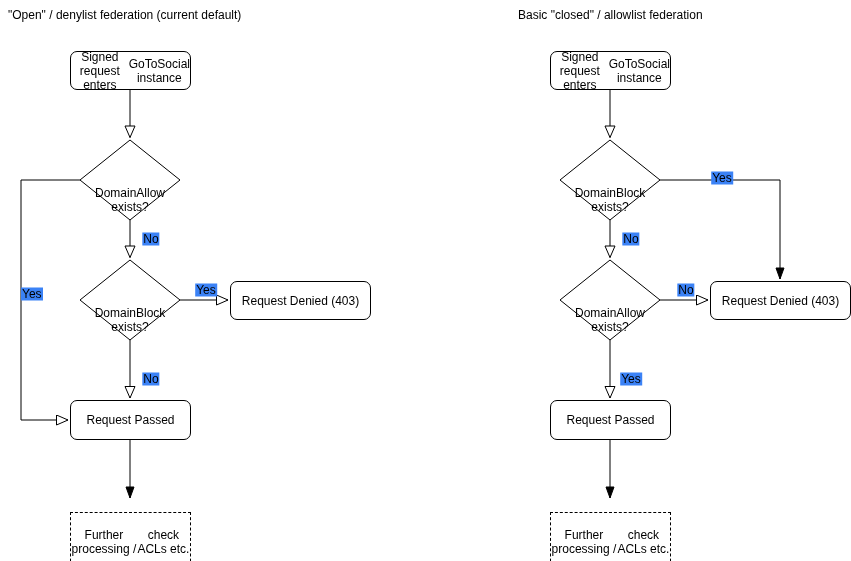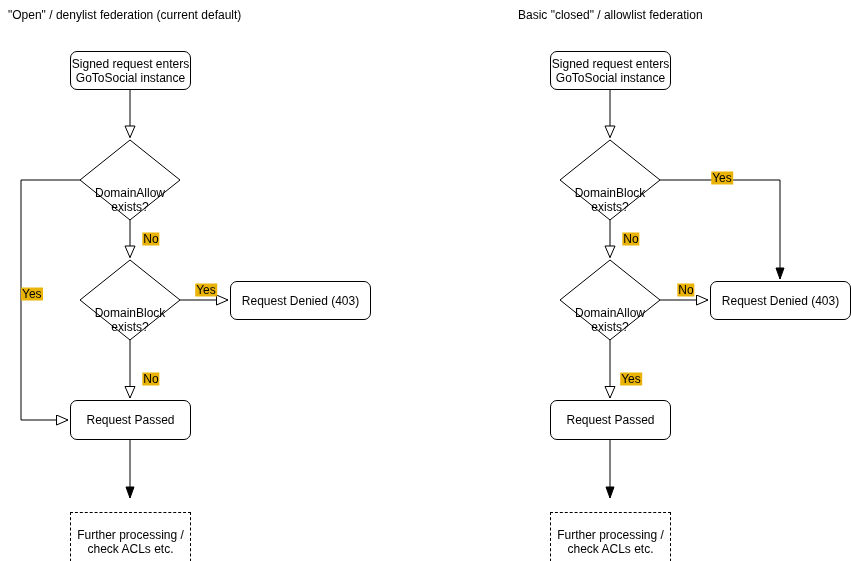--- a/index.html
+++ b/index.html
@@ -7,31 +7,31 @@
     position:relative; width:851px; height:561px; background:#ffffff;
     font-family:"Liberation Sans", sans-serif; color:#000000; overflow:hidden;
   }
   .canvas svg { position:absolute; left:0; top:0; }
   .chart-title {
     position:absolute; font-size:12px; line-height:14px; white-space:nowrap; color:#000000;
   }
   .node {
     position:absolute; box-sizing:border-box; background:#ffffff;
     border:1px solid #000000; border-radius:7px;
-    display:flex; flex-direction:column; align-items:center; justify-content:center;
+    display:flex; flex-direction:row; align-items:center; justify-content:center;
     text-align:center; font-size:12px; line-height:14px; color:#000000;
   }
   .node.dashed { border-style:dashed; border-radius:0;margin-top:12px; }
   .diamond-text {
     position:absolute; width:100px; text-align:center;
     font-size:12px; line-height:14px; color:#000000; pointer-events:none;margin-top:20px;
   }
   .edge-label {
     position:absolute; transform:translate(-50%,-50%);
-    font-size:12px; line-height:13px; background:#eab308; padding:0 1px;
+    font-size:12px; line-height:13px; background:#3b82f6; padding:0 1px;
     color:#000000; white-space:nowrap;
   }
   .edge-label.left-anchor { transform:translate(0,-50%); }
 </style>
 </head>
 <body>
 
 <div class="canvas">
 
   <svg width="851" height="561" viewBox="0 0 851 561">

